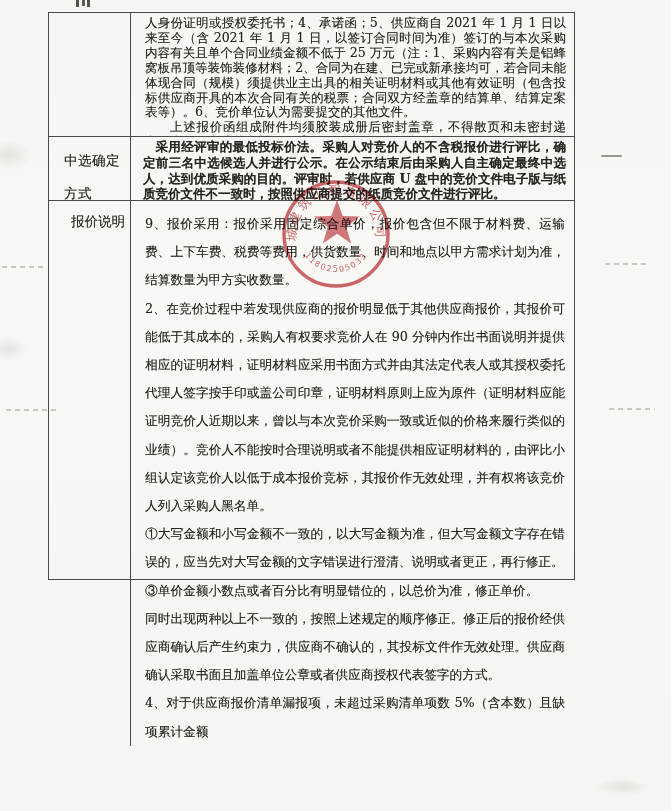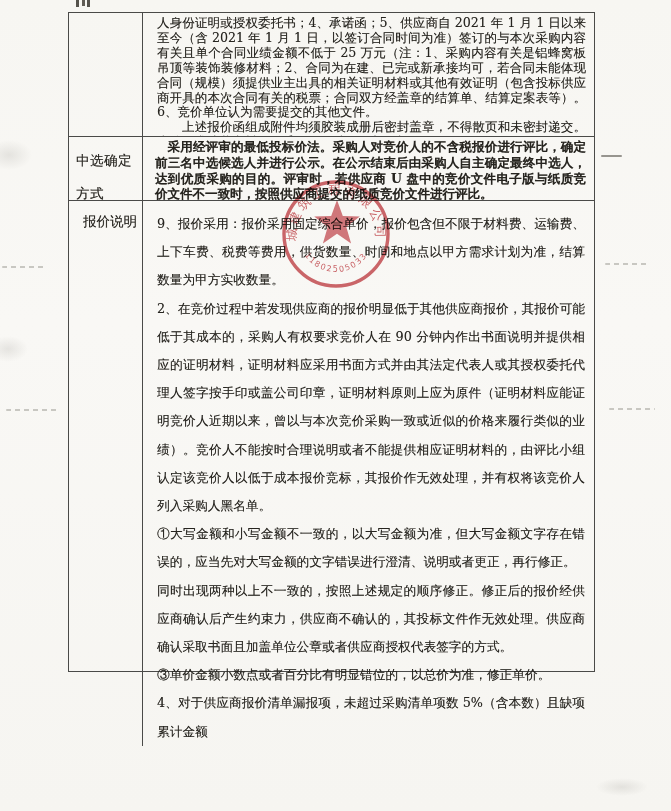--- a/index.html
+++ b/index.html
@@ -6,35 +6,36 @@
   .page {
     position:relative;
     width:671px; height:811px;
     background:linear-gradient(180deg,#f7f6f2 0%, #f9f8f5 40%, #f6f5f1 100%);
     overflow:hidden;
     font-family:"DejaVu Serif","Liberation Serif",serif;
     color:#26241f;
   }
   
   .tbl {
-    position:absolute; left:68px; top:12px;
-    width:527px; height:660px;
+    position:absolute; left:48px; top:12px;
+    width:527px; height:568px;
     border:1px solid #4a4a48;
     box-sizing:border-box;
     display:flex; flex-direction:column;
     text-shadow:0.2px 0.2px 0.6px rgba(45,42,38,.45);
   }
   .trow { display:flex; box-sizing:border-box; }
   .trow + .trow { border-top:1px solid #4a4a48; }
   .lbl {
     flex:0 0 74px; width:74px;
     border-right:1px solid #4a4a48;
     box-sizing:border-box;
     font-size:13.5px;
     overflow:hidden;
+    margin-left:8px;
   }
   .cnt {
     flex:1 1 auto;
     box-sizing:border-box;
     text-align:justify;
     overflow:hidden;
   }
   .cnt p { margin:0; }
   .row1 { height:123px; flex:0 0 123px; }
   .row1 .cnt { padding:3px 8px 0 14px; font-size:12.5px; line-height:14.9px; }
@@ -108,22 +109,22 @@
         <p class="ind1">采用经评审的最低投标价法。采购人对竞价人的不含税报价进行评比，确定前三名中选候选人并进行公示。在公示结束后由采购人自主确定最终中选人，达到优质采购的目的。评审时，若供应商 U 盘中的竞价文件电子版与纸质竞价文件不一致时，按照供应商提交的纸质竞价文件进行评比。</p>
       </div>
     </div>
 
     <div class="trow row3">
       <div class="lbl">报价说明</div>
       <div class="cnt">
         <p>9、报价采用：报价采用固定综合单价，报价包含但不限于材料费、运输费、上下车费、税费等费用，供货数量、时间和地点以甲方需求计划为准，结算数量为甲方实收数量。</p>
         <p>2、在竞价过程中若发现供应商的报价明显低于其他供应商报价，其报价可能低于其成本的，采购人有权要求竞价人在 90 分钟内作出书面说明并提供相应的证明材料，证明材料应采用书面方式并由其法定代表人或其授权委托代理人签字按手印或盖公司印章，证明材料原则上应为原件（证明材料应能证明竞价人近期以来，曾以与本次竞价采购一致或近似的价格来履行类似的业绩）。竞价人不能按时合理说明或者不能提供相应证明材料的，由评比小组认定该竞价人以低于成本报价竞标，其报价作无效处理，并有权将该竞价人列入采购人黑名单。</p>
         <p>①大写金额和小写金额不一致的，以大写金额为准，但大写金额文字存在错误的，应当先对大写金额的文字错误进行澄清、说明或者更正，再行修正。</p>
+        <p>③单价金额小数点或者百分比有明显错位的，以总价为准，修正单价。</p>
         <p>同时出现两种以上不一致的，按照上述规定的顺序修正。修正后的报价经供应商确认后产生约束力，供应商不确认的，其投标文件作无效处理。供应商确认采取书面且加盖单位公章或者供应商授权代表签字的方式。</p>
-        <p>③单价金额小数点或者百分比有明显错位的，以总价为准，修正单价。</p>
         <p>4、对于供应商报价清单漏报项，未超过采购清单项数 5%（含本数）且缺项累计金额</p>
       </div>
     </div>
 
   </div>
 
   <svg class="seal" width="671" height="811" viewBox="0 0 671 811">
     <defs>
       <path id="sealTopArc" d="M 297.4 244.4 A 40 40 0 1 1 374.6 244.4"></path>
       <path id="sealBottomArc" d="M 304.9 255.8 A 38 38 0 0 0 367.1 255.8"></path>

